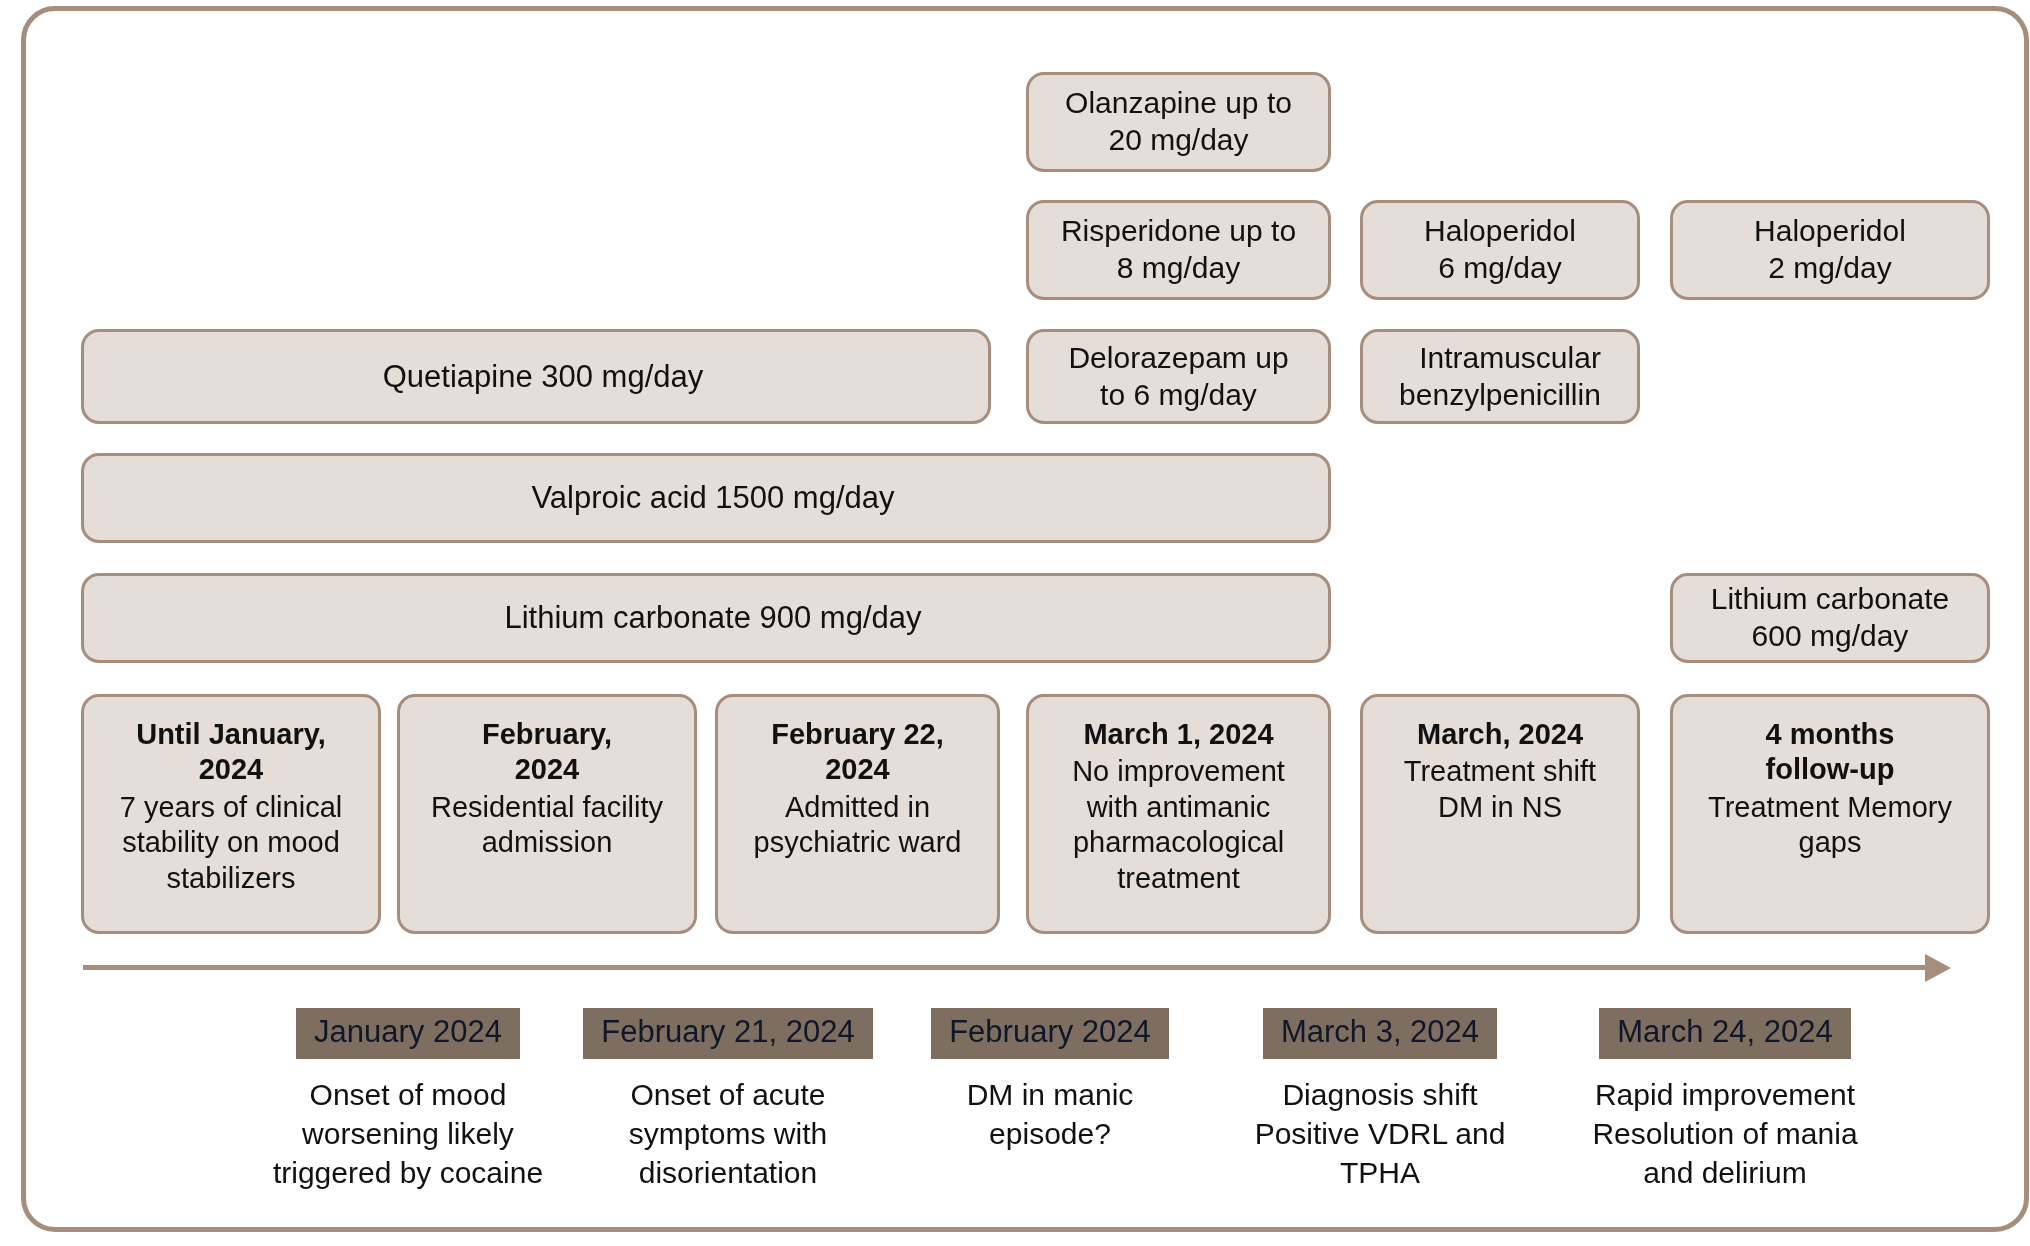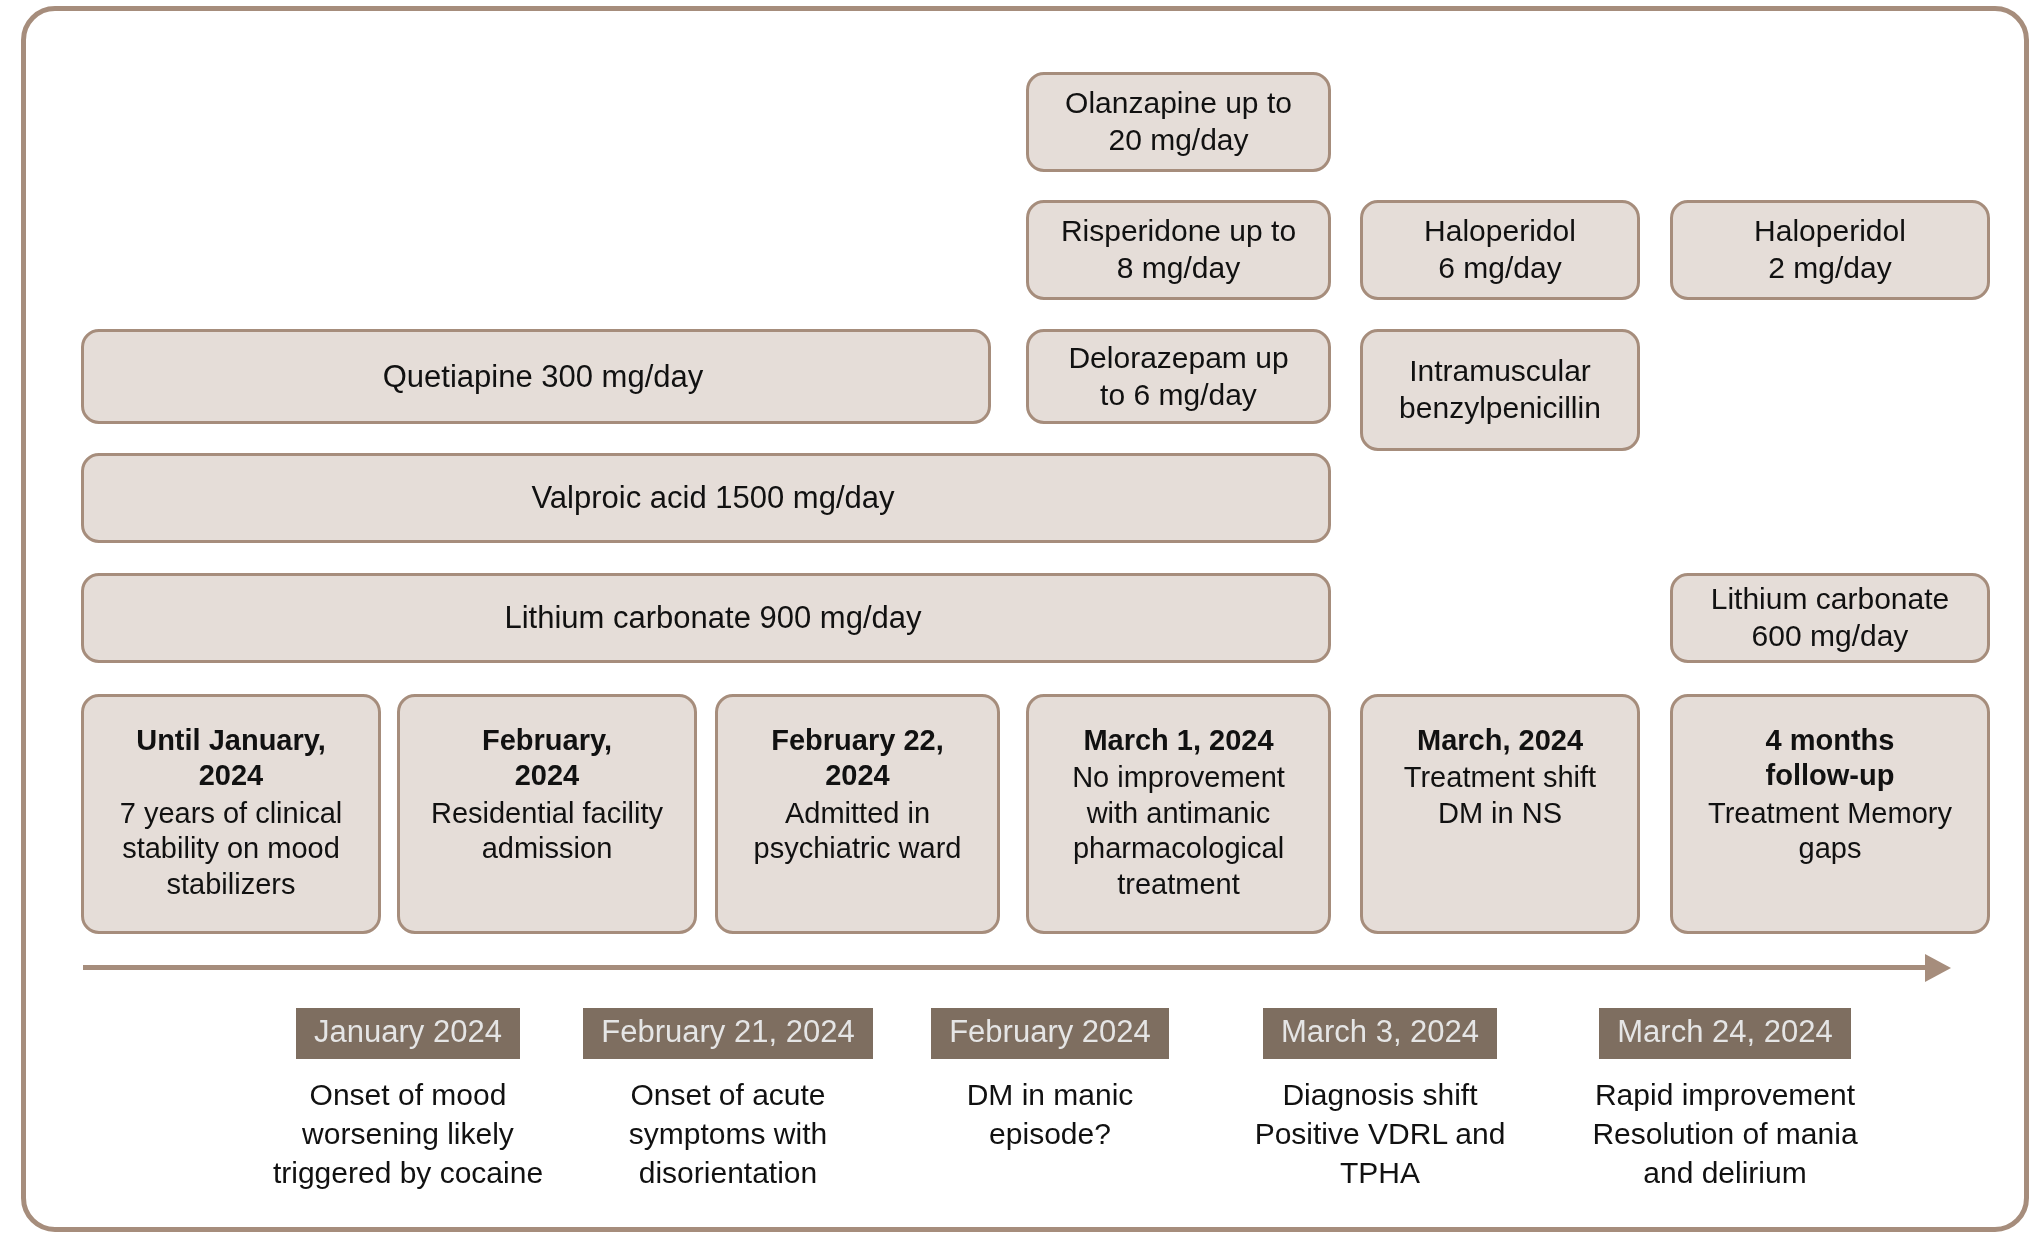--- a/index.html
+++ b/index.html
@@ -48,21 +48,21 @@
   }
   .box.drug {
     font-size: 30px;
   }
   .box.bar {
     font-size: 31px;
     padding-left: 24px;
   }
   .box.event {
     justify-content: flex-start;
-    padding-top: 26px;
+    padding-top: 20px;
     font-size: 29px;
   }
   .event .ev-date {
     font-weight: bold;
     display: block;
     margin-bottom: 2px;
   }
   .event .ev-desc {
     display: block;
     font-weight: normal;
@@ -85,21 +85,21 @@
 
   
   .milestone {
     position: absolute;
     display: flex;
     flex-direction: column;
     align-items: center;
   }
   .ms-badge {
     background: #7E6E60;
-    color: #e5e5e5;
+    color: #0f172a;
     font-size: 31px;
     padding: 8px 18px 10px 18px;
     white-space: nowrap;
     line-height: 1.05;
   }
   .ms-caption {
     margin-top: 16px;
     font-size: 30px;
     color: #111111;
     text-align: center;
@@ -124,21 +124,21 @@
 6 mg/day</div>
 
   <div class="box drug" style="left: 1655px; top: 200px; width: 320px; height: 100px; white-space: pre-line;">Haloperidol
 2 mg/day</div>
 
   <div class="box bar" style="left:66px; top:329px; width:910px; height:95px;">Quetiapine 300 mg/day</div>
 
   <div class="box drug" style="left: 1011px; top: 329px; width: 305px; height: 95px; white-space: pre-line;">Delorazepam up
 to 6 mg/day</div>
 
-  <div class="box drug" style="left: 1345px; top: 329px; width: 280px; height: 122px; white-space: pre-line;">Intramuscular
+  <div class="box drug" style="left: 1345px; top: 329px; width: 280px; height: 95px; white-space: pre-line; text-align: right;">Intramuscular
 benzylpenicillin</div>
 
   <div class="box bar" style="left:66px; top:453px; width:1250px; height:90px;">Valproic acid 1500 mg/day</div>
 
   <div class="box bar" style="left:66px; top:573px; width:1250px; height:90px;">Lithium carbonate 900 mg/day</div>
 
   <div class="box drug" style="left: 1655px; top: 573px; width: 320px; height: 90px; white-space: pre-line;">Lithium carbonate
 600 mg/day</div>
 
   <div class="box event" style="left:66px; top:694px; width:300px; height:240px;">

